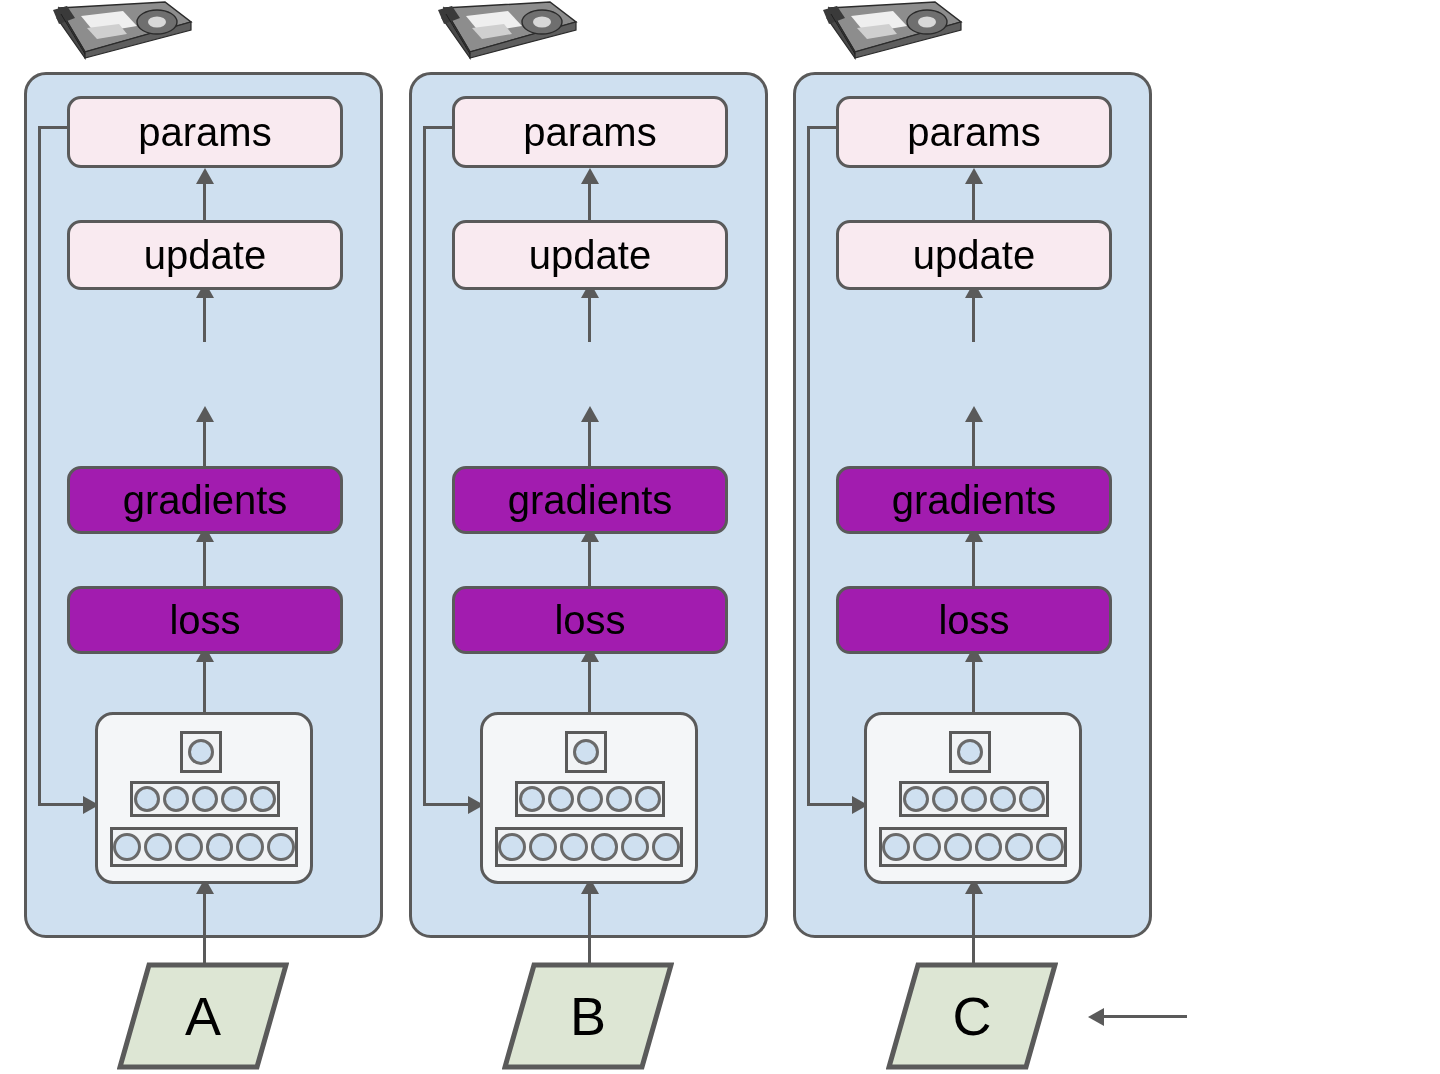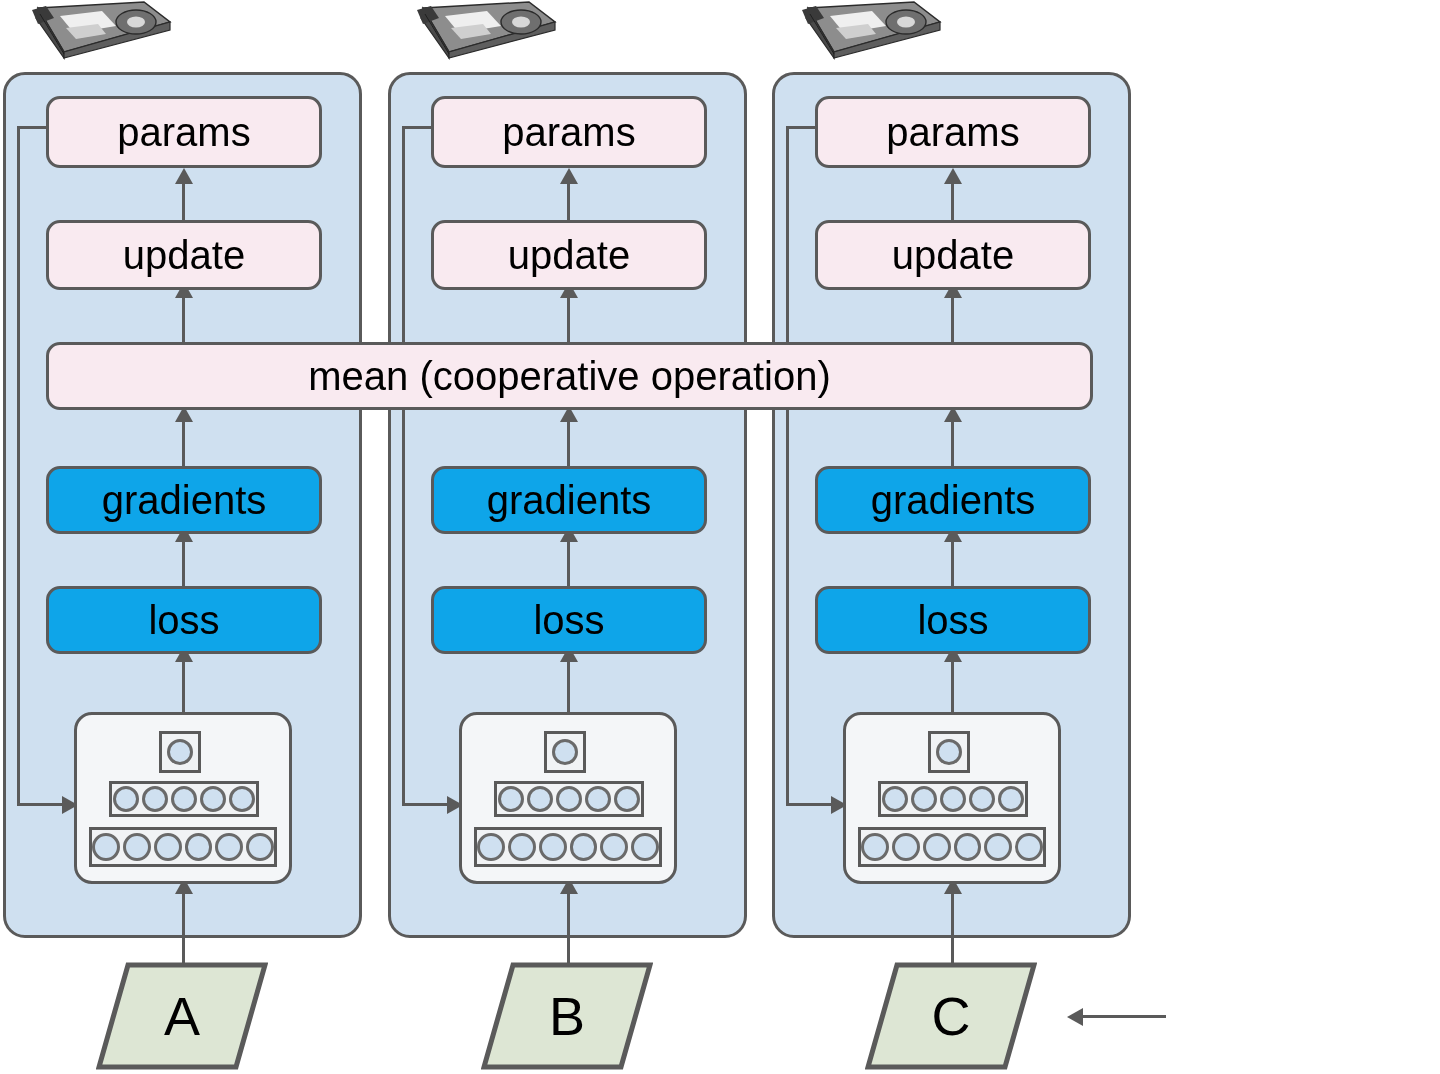--- a/index.html
+++ b/index.html
@@ -1,17 +1,17 @@
 <!DOCTYPE html>
 <html><head>
 <meta charset="utf-8">
 <style>
   html,body{margin:0;padding:0;background:#ffffff;}
   body{font-family:"Liberation Sans","DejaVu Sans",sans-serif;}
-  #stage{position:relative;width:1304px;height:1074px;background:#ffffff;overflow:hidden;}
+  #stage{position:relative;width:1304px;height:1074px;background:#ffffff;overflow:hidden;margin-left:21px;}
 
   
   .gpu{position:absolute;width:148px;height:62px;}
   .gpu svg{display:block;width:148px;height:62px;}
 
   
   .panel{
     position:absolute;
     background:#cfe0f0;
     border:3px solid #5a5a5a;
@@ -25,21 +25,21 @@
     box-sizing:border-box;
     border:3px solid #5a5a5a;
     border-radius:14px;
     display:flex;align-items:center;justify-content:center;
     color:#000;
     font-size:40px;
     line-height:1;
     white-space:nowrap;
   }
   .nbox.pink{background:#f9eaf0;}
-  .nbox.white{background:#0ea5e9;}
+  .nbox.white{background:#a21caf;}
 
   
   .meanbar{
     position:absolute;
     box-sizing:border-box;
     background:#f9eaf0;
     border:3px solid #5a5a5a;
     border-radius:14px;
     display:flex;align-items:center;justify-content:center;
     font-size:40px;color:#000;white-space:nowrap;
@@ -287,21 +287,20 @@
     <div class="layer" style="left:12px;top:112px;width:188px;height:40px;">
       <div class="unit" style="width:28px;height:28px;"></div>
       <div class="unit" style="width:28px;height:28px;"></div>
       <div class="unit" style="width:28px;height:28px;"></div>
       <div class="unit" style="width:28px;height:28px;"></div>
       <div class="unit" style="width:28px;height:28px;"></div>
       <div class="unit" style="width:28px;height:28px;"></div>
     </div>
   </div>
 
-  <div class="meanbar" style="left:46px;top:342px;width:1047px;height:68px;">mean (cooperative operation)</div>
 
   <div class="batch" style="left:96px;top:962px;">
     <svg width="172" height="108" viewBox="0 0 172 108" xmlns="http://www.w3.org/2000/svg">
       <polygon points="32,3 169,3 140,105 3,105" fill="#dde6d4" stroke="#5a5a5a" stroke-width="5"></polygon>
     </svg>
     <div class="glyph">A</div>
   </div>
 
   <div class="batch" style="left:481px;top:962px;">
     <svg width="172" height="108" viewBox="0 0 172 108" xmlns="http://www.w3.org/2000/svg">

